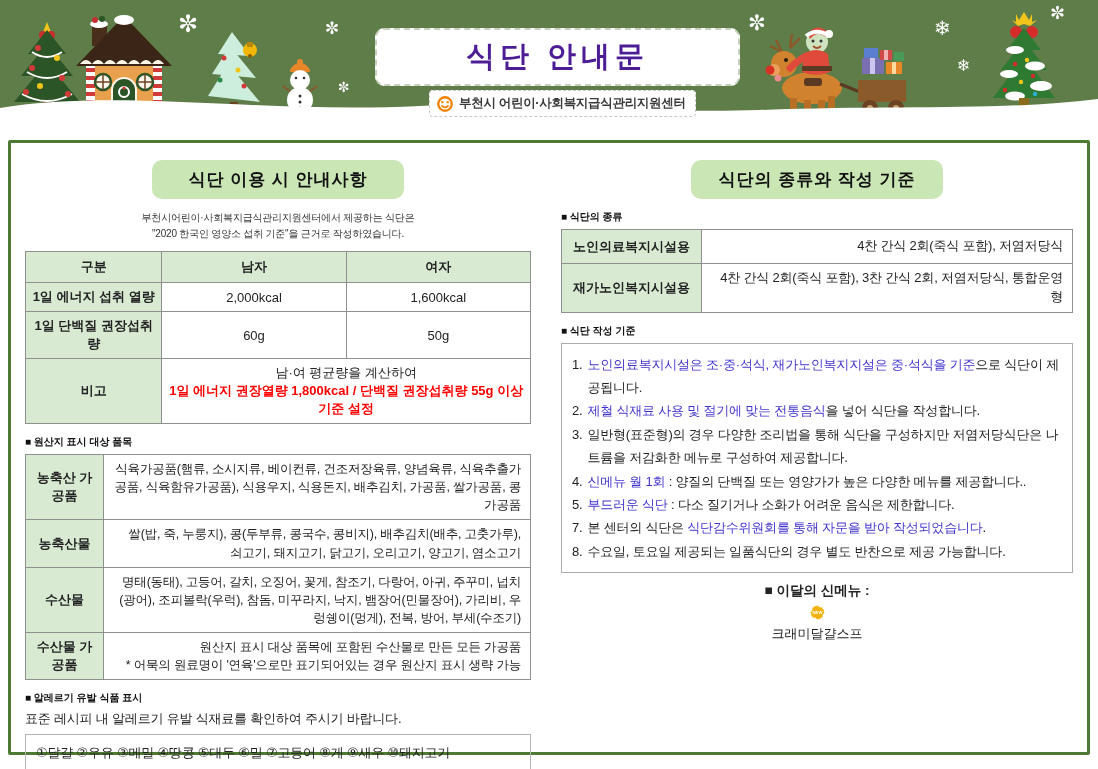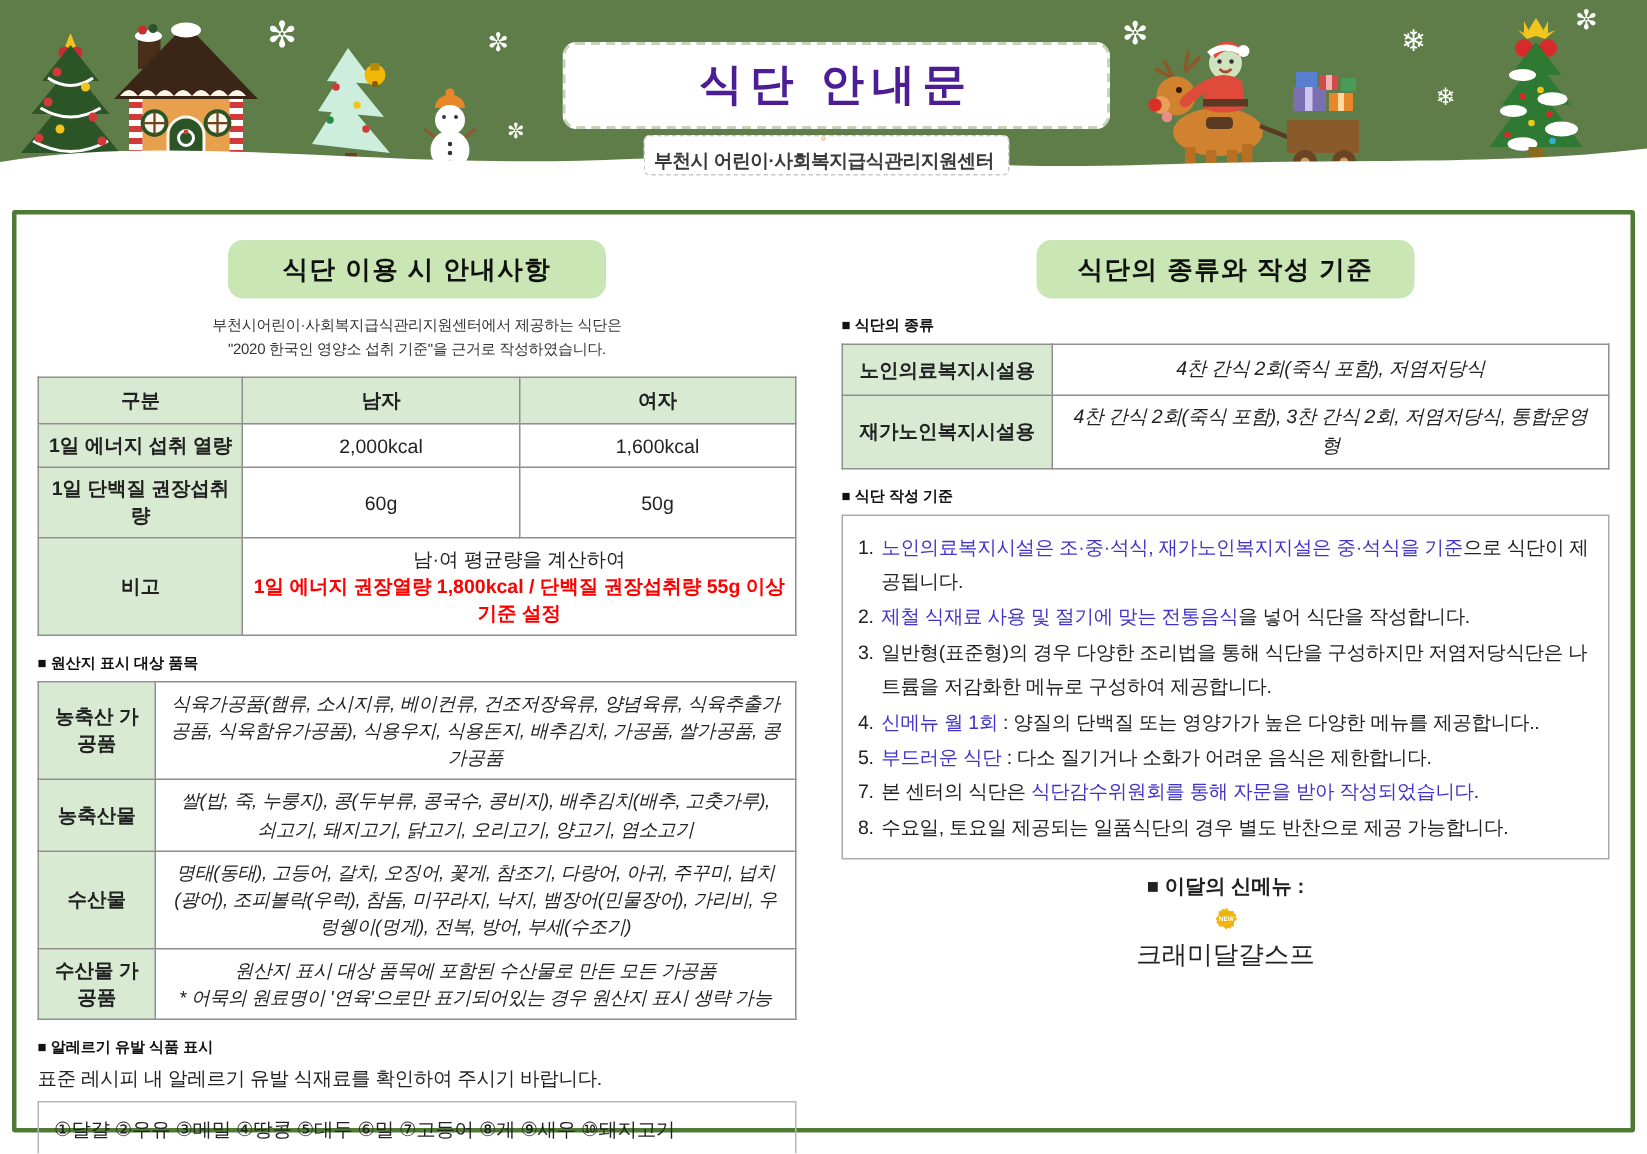--- a/index.html
+++ b/index.html
@@ -10,59 +10,59 @@
   .banner { position:absolute; top:0; left:0; width:1098px; height:118px; background:#5e7d48; overflow:hidden; }
   .banner svg.deco { position:absolute; }
   .snow-wave { position:absolute; left:0; bottom:0; width:1098px; height:34px; }
   .sf { position:absolute; color:#fff; line-height:1; }
 
   .title-box { position:absolute; left:375px; top:28px; width:365px; height:58px; background:#fff;
     border:2px dashed #c7d2bd; border-radius:9px; display:flex; align-items:center; justify-content:center; }
   .title-box .t { font-size:29px; font-weight:bold; color:#4c1d95; letter-spacing:5px; }
 
   .org-badge { position:absolute; left:429px; top:90px; height:27px; background:#fff; border:1px dashed #c9c9c9;
-    border-radius:4px; display:flex; align-items:center; padding:0 9px 0 6px; gap:5px;flex-direction:column; }
+    border-radius:4px; display:flex; align-items:center; padding:0 9px 0 6px; gap:5px; }
   .org-badge .t { font-size:12.5px; font-weight:bold; color:#3a3a3a; letter-spacing:-0.3px; }
 
   
   .content { position:absolute; top:140px; left:8px; width:1082px; height:615px; background:#fff;
     border:3px solid #4e7a33; border-radius:2px; padding:10px 14px; }
   .cols { display:flex; gap:30px; }
   .col-left { width:506px; flex:none; }
   .col-right { flex:1; min-width:0; }
 
   .pill { width:252px; margin:7px auto 11px auto; background:#c9e6b4; border-radius:10px; text-align:center;
     font-weight:bold; font-size:17px; color:#111; padding:8px 0; letter-spacing:1px; }
 
   .intro { text-align:center; font-size:10px; line-height:1.55; color:#333; margin-bottom:10px; letter-spacing:-0.2px; }
 
   table { border-collapse:collapse; width:100%; font-size:13px; }
   table, th, td { border:1px solid #8f8f8f; }
   th { background:#d9ead3; font-weight:bold; padding:6px 4px; }
   td { padding:5px 6px; text-align:center; vertical-align:middle;margin-top:40px; }
   td.lab { background:#d9ead3; font-weight:bold; }
-  td.cont { text-align:center; font-size:12.5px; line-height:1.45; padding:5px 9px; letter-spacing:-0.2px;font-style:italic; }
+  td.cont { text-align:right; font-size:12.5px; line-height:1.45; padding:5px 9px; letter-spacing:-0.2px; }
   .red { color:#ff0000; font-weight:bold; font-size:13px; }
 
   .sec-h { font-weight:bold; font-size:10px; margin:11px 0 5px 0; color:#111; }
 
   .allergy-box { border:1px solid #b5b5b5; padding:7px 10px; font-size:13px; line-height:1.7; color:#222; letter-spacing:-0.2px; }
 
   .types-table td { height:34px; }
   .types-table td.cont { font-size:13px; }
 
   .crit-box { border:1px solid #ababab; padding:9px 10px 9px 8px; margin-bottom:9px; }
   .crit-item { display:flex; font-size:13px; line-height:1.8; letter-spacing:-0.2px; }
   .crit-num { flex:none; margin:0 5px 0 2px; }
   .crit-text { flex:1; min-width:0; }
   .c-blue { color:#4033cc; }
 
   .newmenu { display:flex; align-items:center; gap:4px; margin-top:4px;flex-direction:column; }
   .newmenu .h { font-weight:bold; font-size:13.5px; }
-  .newmenu .n { font-size:17px; }
+  .newmenu .n { font-size:13px; }
 </style>
 </head>
 <body>
 
 <div class="page">
 
   <div class="banner">
 
     <svg class="deco" style="left:10px;top:20px;" width="74" height="94" viewBox="0 0 74 94">
       <polygon points="37,2 41,12 33,12" fill="#f2c51d"></polygon>

